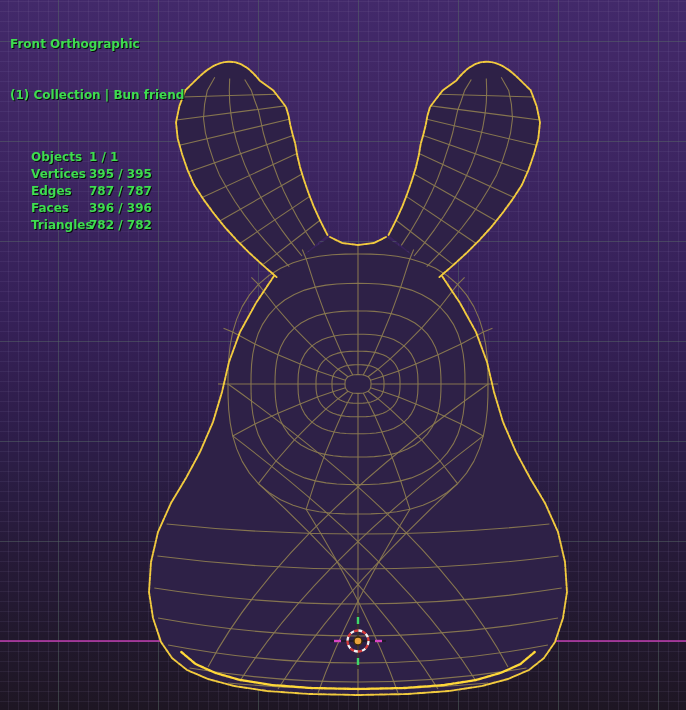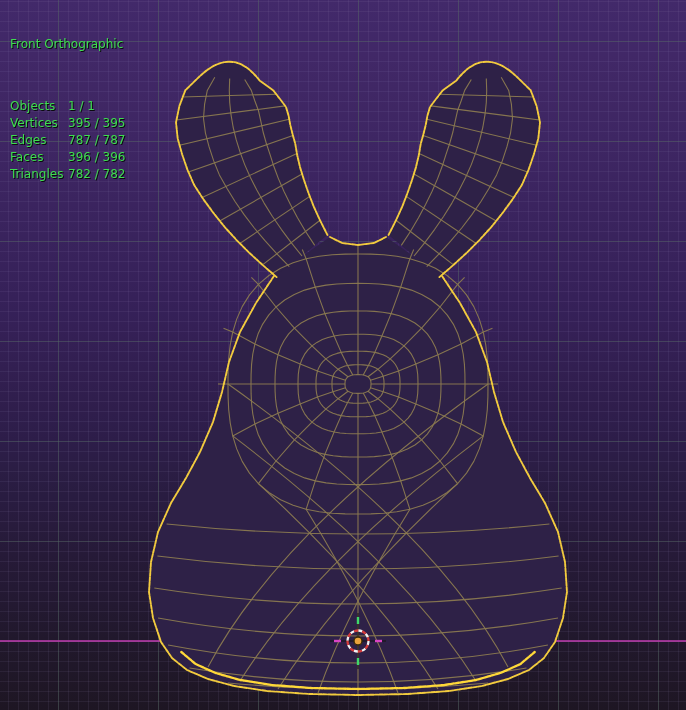--- a/index.html
+++ b/index.html
@@ -11,23 +11,23 @@
       radial-gradient(rgba(0,0,0,0.10) 0.6px, transparent 1.1px),
       linear-gradient(to right, rgba(86,110,100,0.42) 1px, transparent 1px),
       linear-gradient(to bottom, rgba(86,110,100,0.42) 1px, transparent 1px),
       linear-gradient(to right, rgba(165,150,205,0.10) 1px, transparent 1px),
       linear-gradient(to bottom, rgba(165,150,205,0.10) 1px, transparent 1px),
       linear-gradient(180deg,#482c73 0%,#43296b 20%,#3b2461 42%,#31204f 62%,#291c3d 78%,#241a30 90%,#211826 100%);
     background-size:2px 2px,100px 100px,100px 100px,10px 10px,10px 10px,100% 100%;
     background-position:0 0,58px 41px,58px 41px,8px 1px,8px 1px,0 0;
   }
   svg.scene{position:absolute;left:0;top:0;}
-  .overlays{position:absolute;left:10px;top:2px;color:#3edd4f;font-size:12px;font-weight:400;
+  .overlays{position:absolute;left:10px;top:2px;color:#3edd4f;font-size:12px;font-weight:700;
     text-shadow:1px 1px 0 rgba(5,8,6,0.9);white-space:pre;line-height:17px;}
-  .stats{margin-top:11px;}
+  .stats{margin-top:11px;margin-left:21px;}
   .stat-row{display:flex;line-height:17px;}
   .stat-label{width:58px;}
 </style>
 </head>
 <body>
 
 <div class="viewport">
   <svg id="scene" class="scene" width="686" height="710" viewBox="0 0 686 710">
       <line x1="0" y1="641" x2="686" y2="641" stroke="#c23ab2" stroke-width="1.4"></line>
       <g>
@@ -117,15 +117,16 @@
         <line x1="358" y1="658" x2="358" y2="665" stroke="#3fd96a" stroke-width="2.4"></line>
         <line x1="334" y1="641" x2="341" y2="641" stroke="#d944c4" stroke-width="2.4"></line>
         <line x1="375" y1="641" x2="382" y2="641" stroke="#d944c4" stroke-width="2.4"></line>
         <circle cx="358" cy="641" r="10.5" fill="none" stroke="#f2f2f2" stroke-width="2.3" stroke-dasharray="4.12 4.12"></circle>
         <circle cx="358" cy="641" r="10.5" fill="none" stroke="#d63b3b" stroke-width="2.3" stroke-dasharray="4.12 4.12" stroke-dashoffset="4.12"></circle>
         <circle cx="358" cy="641" r="4" fill="#eaa33c" stroke="#3a2a08" stroke-width="1.4"></circle>
       </g>
     </svg>
   <div class="overlays">
     <div class="ov-line">Front Orthographic</div>
+    <div class="ov-line">(1) Collection | Bun friend</div>
     <div class="stats" id="stats"><div class="stat-row"><span class="stat-label">Objects</span><span>1 / 1</span></div><div class="stat-row"><span class="stat-label">Vertices</span><span>395 / 395</span></div><div class="stat-row"><span class="stat-label">Edges</span><span>787 / 787</span></div><div class="stat-row"><span class="stat-label">Faces</span><span>396 / 396</span></div><div class="stat-row"><span class="stat-label">Triangles</span><span>782 / 782</span></div></div>
   </div>
 </div>
 
 </body></html>

